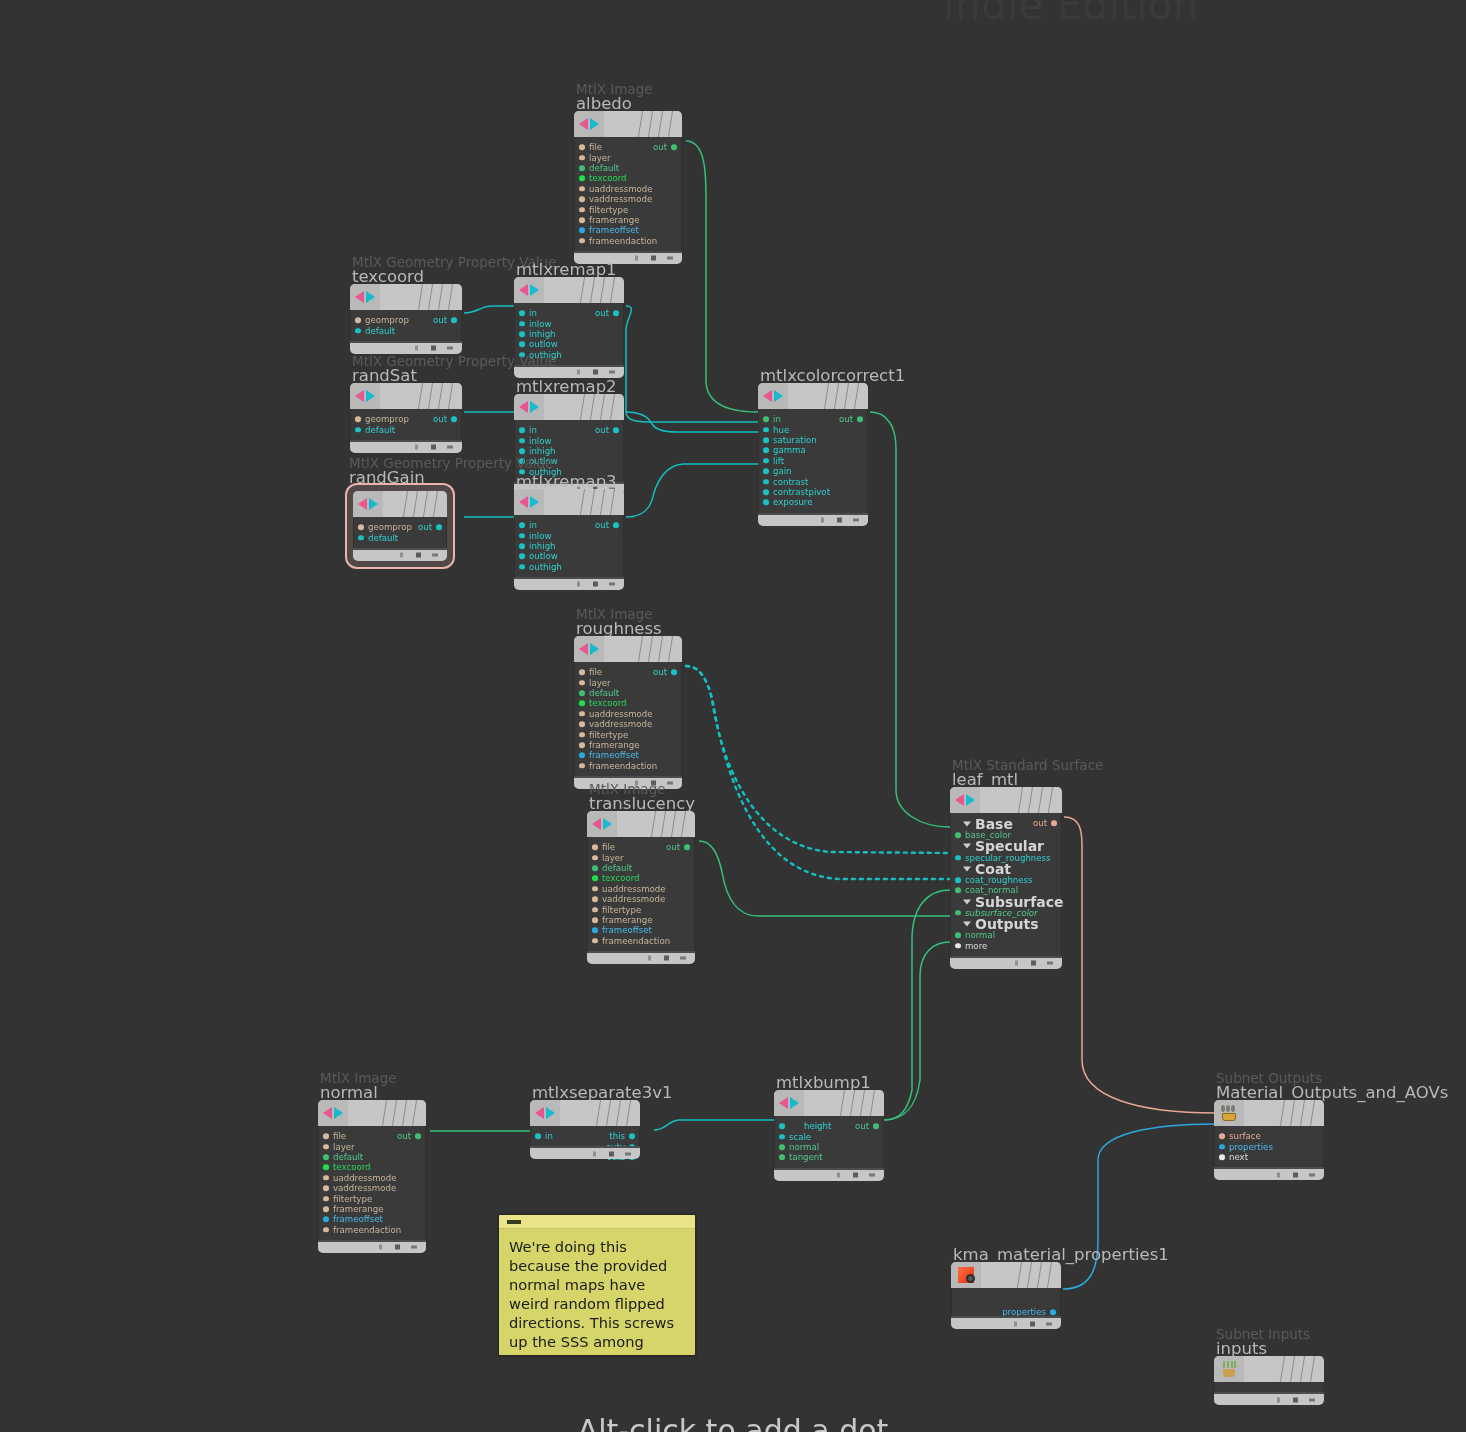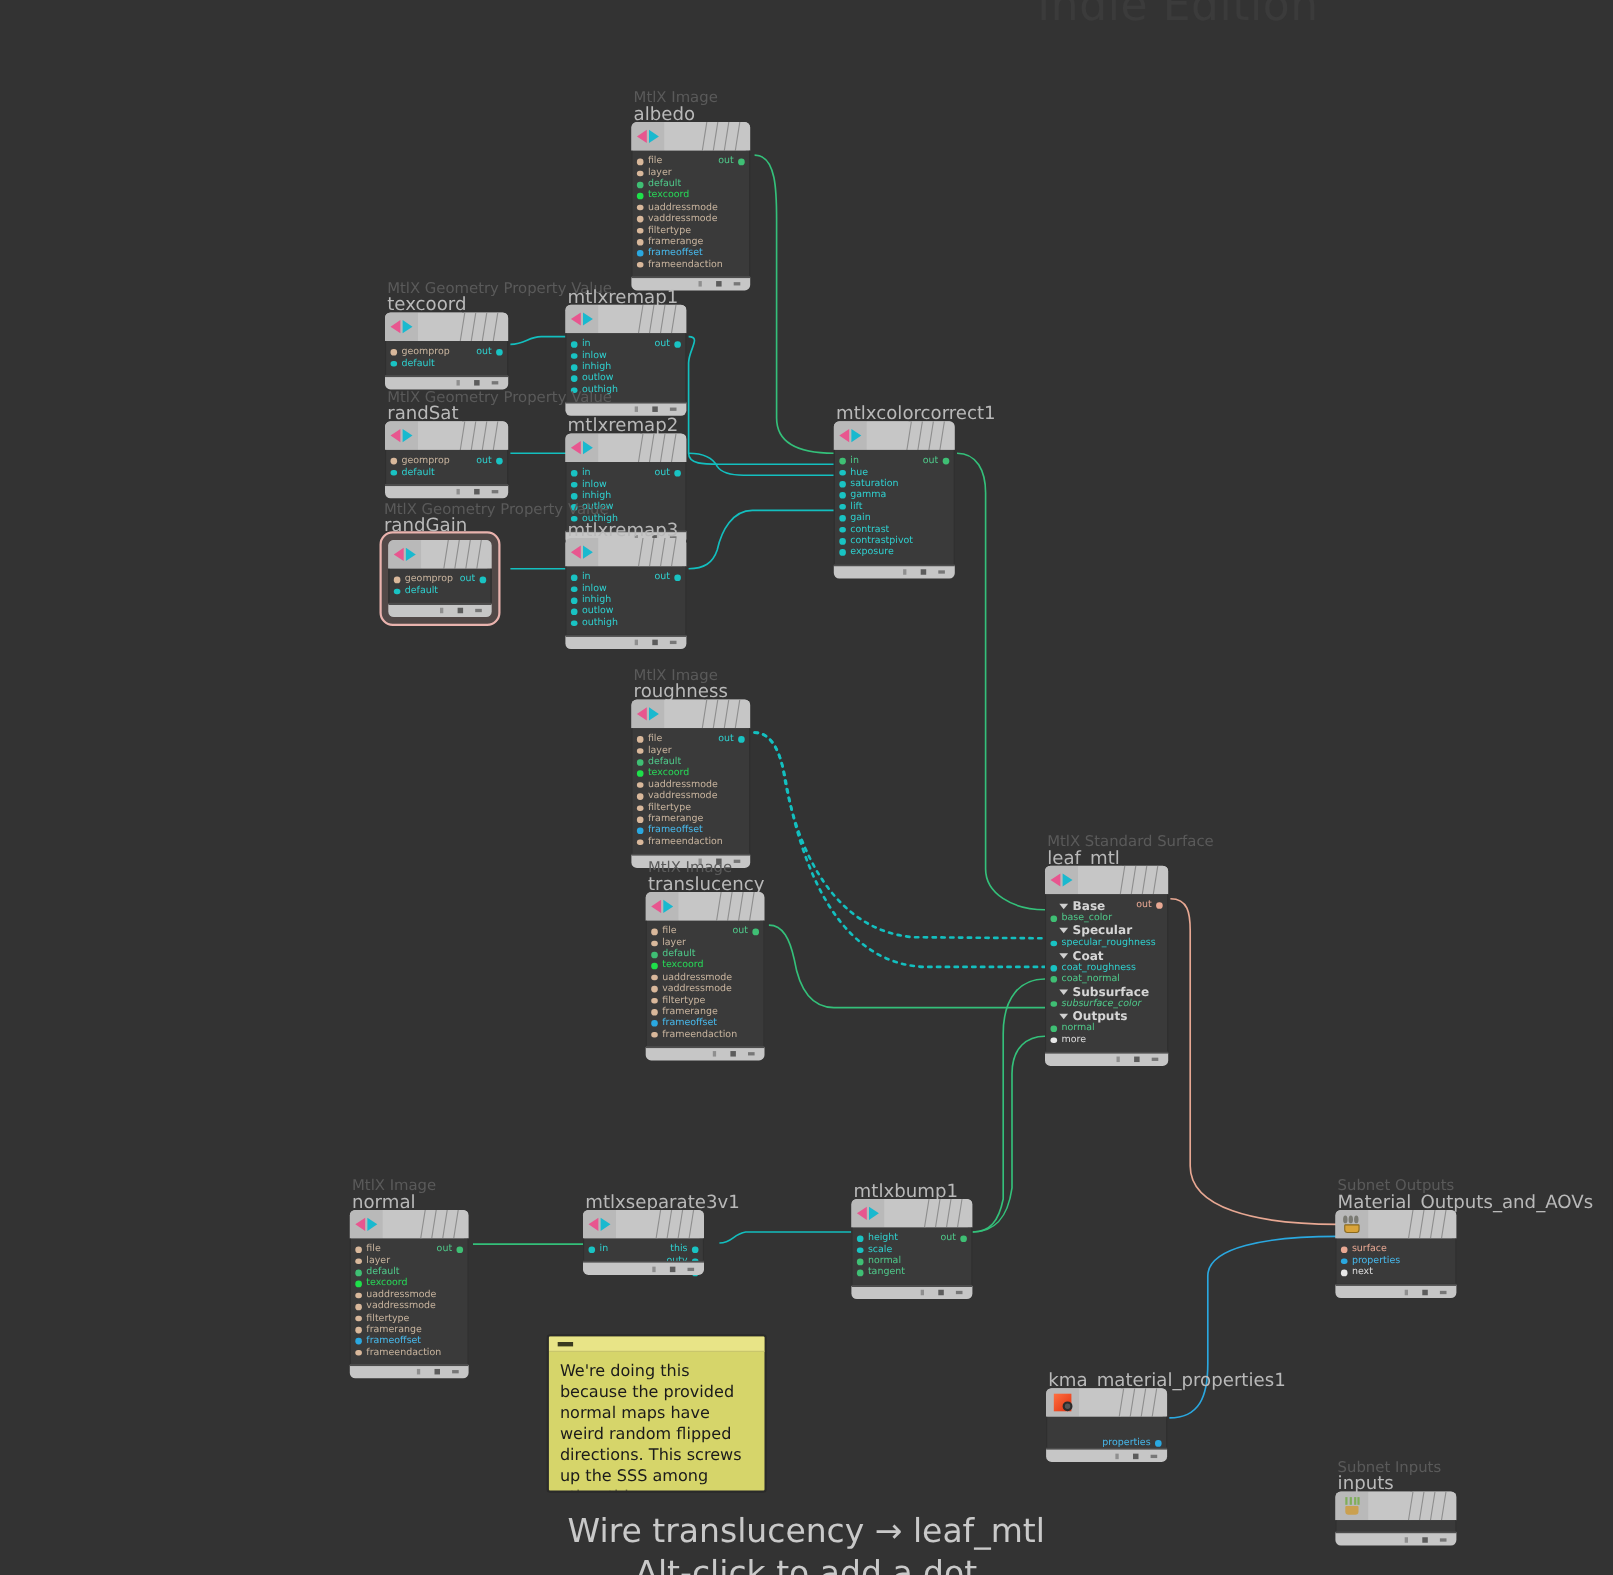--- a/index.html
+++ b/index.html
@@ -103,21 +103,21 @@
   .dot.out { right:4px; }
 
   .grp-row { position:relative; height:12px; }
   .grp-row .caret {
     position:absolute; left:12px; top:50%; transform:translateY(-50%);
     width:0;height:0;border-left:4px solid transparent;border-right:4px solid transparent;
     border-top:5px solid #cfcfcf;
   }
   .grp-row .gname {
     position:absolute; left:24px; top:50%; transform:translateY(-50%);
-    font-size:11px; color:#d5d5d5; font-weight:bold; white-space:nowrap;
+    font-size:14px; color:#d5d5d5; font-weight:bold; white-space:nowrap;
   }
 
   .footer {
     height:13px; background:#c6c6c6; border-radius:0 0 5px 5px;
     position:relative; border-top:2px solid #4c4c4c;
   }
   .footer .flg { position:absolute; top:50%; transform:translateY(-50%); background:#8f8f8f; }
   .footer .f1 { right:44px; width:3px; height:5px; }
   .footer .f2 { right:26px; width:5px; height:5px; background:#5c5c5c; }
   .footer .f3 { right:9px;  width:6px; height:3px; background:#777; }
@@ -927,21 +927,21 @@
             <span class="stripes">
               <i></i>
               <i></i>
               <i></i>
               <i></i>
             </span>
           </div>
           <div class="ports" style="min-height:0px;position:relative;">
             <div class="prow">
               <span class="dot in" style="background:#19c3c3;"></span>
-              <span class="pname" style="color:#2fd0cf;">height</span>
+              <span class="pname" style="color:#2fd0cf;margin-left:15px;">height</span>
             </div>
             <div class="prow">
               <span class="dot in" style="background:#19c3c3;"></span>
               <span class="pname" style="color:#2fd0cf;">scale</span>
             </div>
             <div class="prow">
               <span class="dot in" style="background:#3fbf74;"></span>
               <span class="pname" style="color:#4fc98a;">normal</span>
             </div>
             <div class="prow">
@@ -1073,15 +1073,14 @@
       </div>
     </div>
 
   <div class="sticky" style="left:497px; top:1213px; width:200px; height:144px;">
     <div class="s-bar">
         <i></i>
       </div>
     <div class="s-text">We're doing this because the provided normal maps have weird random flipped directions. This screws up the SSS among other things</div>
   </div>
 
-  <div class="hud" style="left:0; right:0; top:1375px;">Wire translucency → leaf_mtl</div>
   <div class="hud" style="left:0; right:0; top:1413px;">Alt-click to add a dot</div>
 </div>
 
 </body></html>

